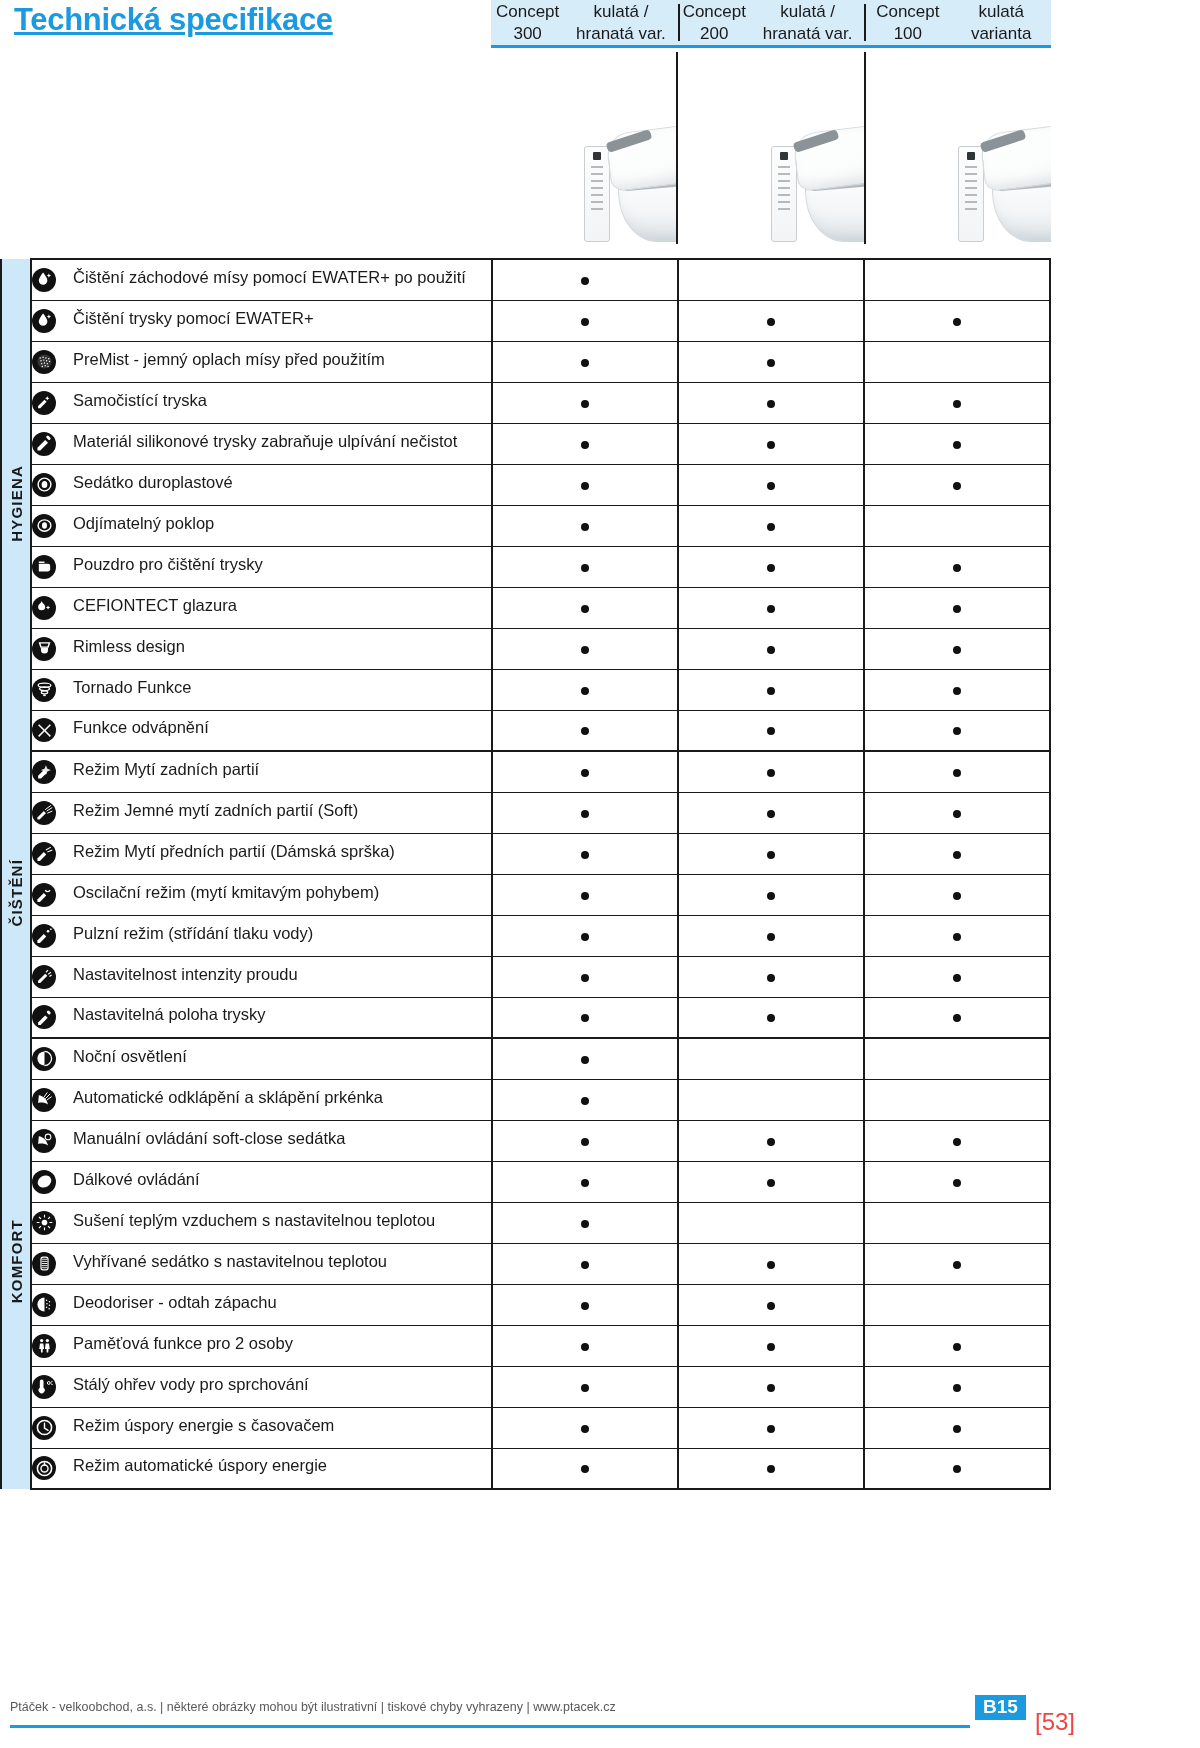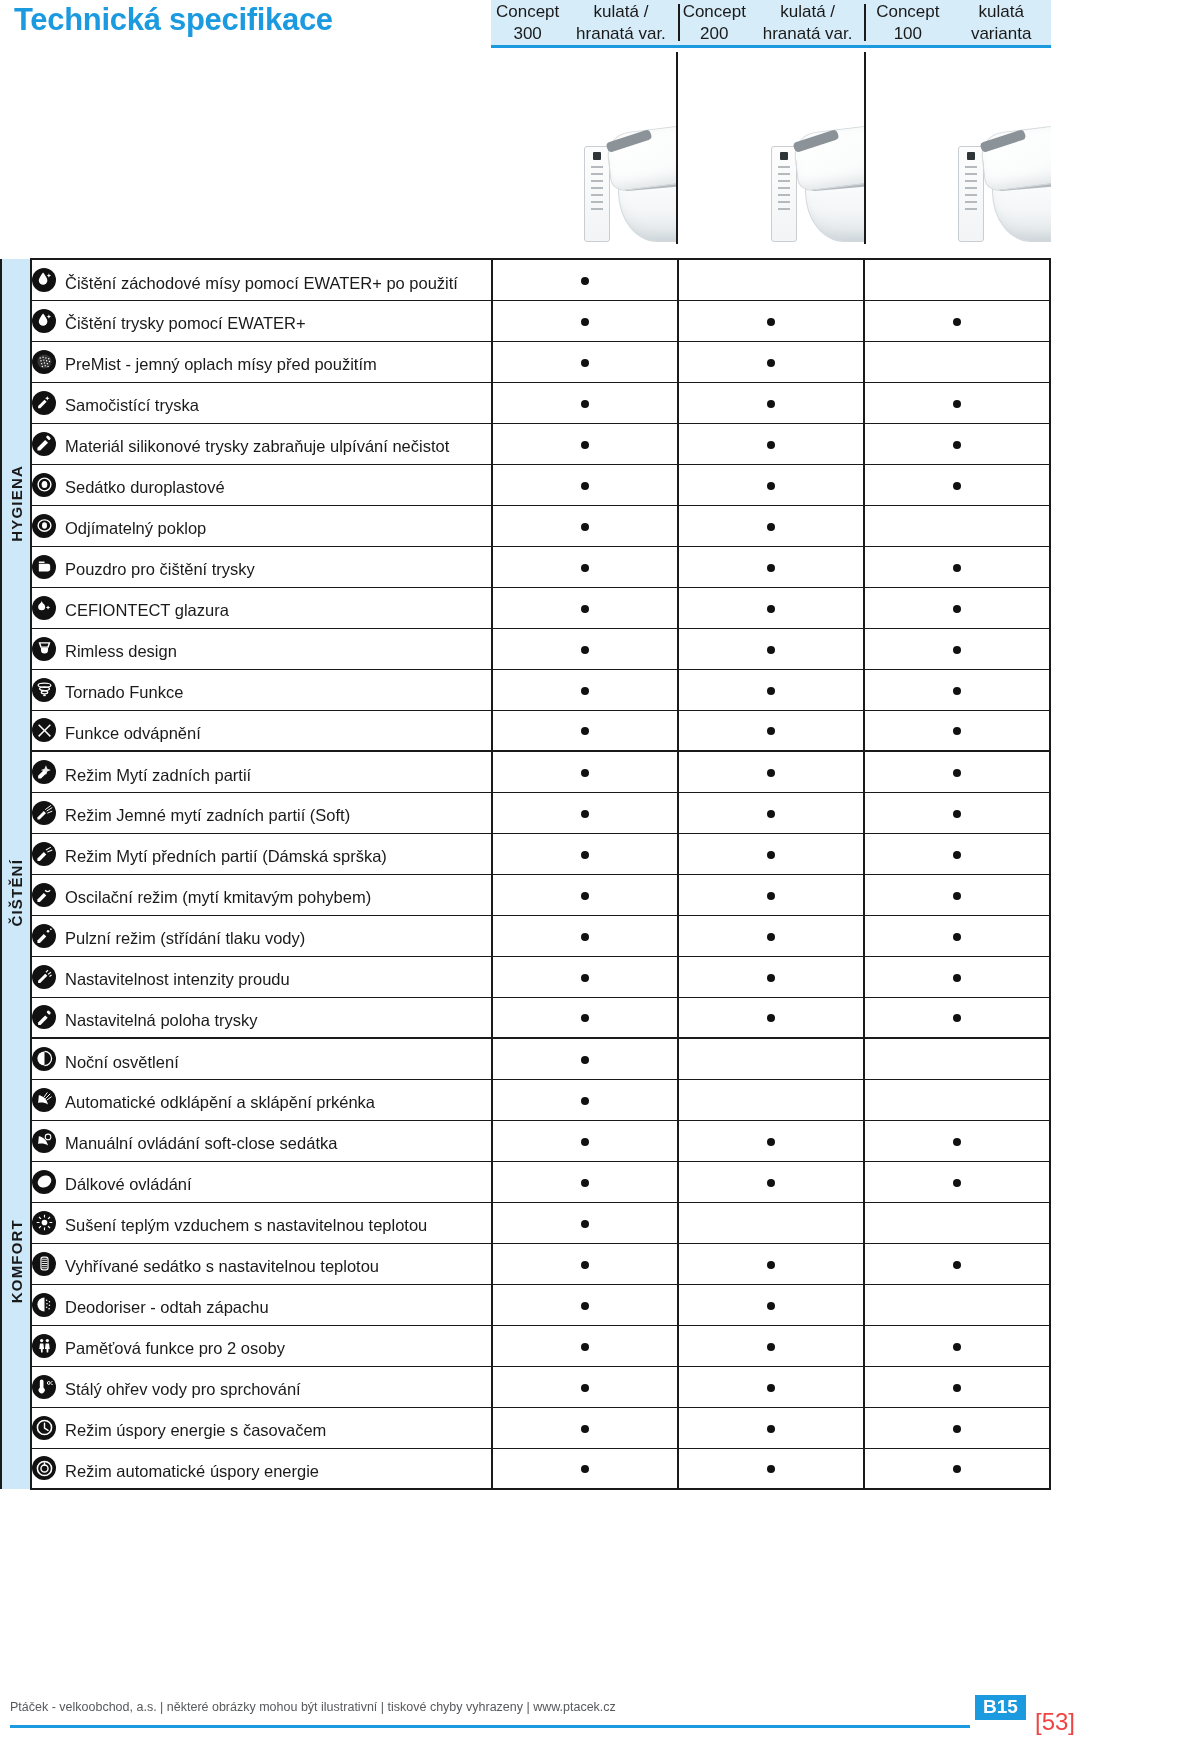--- a/index.html
+++ b/index.html
@@ -14,20 +14,21 @@
 
   
   .header-row {
     position: absolute; top: 0; left: 0; width: 1200px; height: 55px;
     display: flex; align-items: flex-start;
   }
   .page-title {
     font-size: 31px; font-weight: bold; color: #1b9ae0;
     letter-spacing: -0.3px; padding-left: 14px; padding-top: 2px;
     white-space: nowrap;
+    text-decoration: underline;
   }
   .header-cols {
     position: absolute; left: 491px; top: 0;
     width: 560px; height: 52px;
     display: flex;
   }
   .hcol {
     flex: 1 1 0; height: 48px;
     background: #d6ecf9;
     border-bottom: 3px solid #1b9ae0;
@@ -108,21 +109,21 @@
     color: #1a1a1a; white-space: nowrap; display: inline-block;
   }
   .label-cell {
     width: 461px; height: 41px;
     border-top: 1px solid #1a1a1a;
     border-bottom: 1px solid #1a1a1a;
     border-right: 2px solid #1a1a1a;
     padding-left: 10px;
     vertical-align: middle;
   }
-  .lrow { display: flex; align-items: flex-end; gap: 9px; }
+  .lrow { display: flex; align-items: flex-start; gap: 17px; }
   .feat-icon {
     flex: 0 0 auto;
     width: 24px; height: 24px; border-radius: 50%;
     background: #111111;
     display: inline-flex; align-items: center; justify-content: center;
     color: #ffffff;
     position: relative; overflow: hidden;
   }
   .feat-icon svg { display: block; }
   .feat-label { font-size: 16.5px; color: #1a1a1a; line-height: 1.1; white-space: nowrap; }

